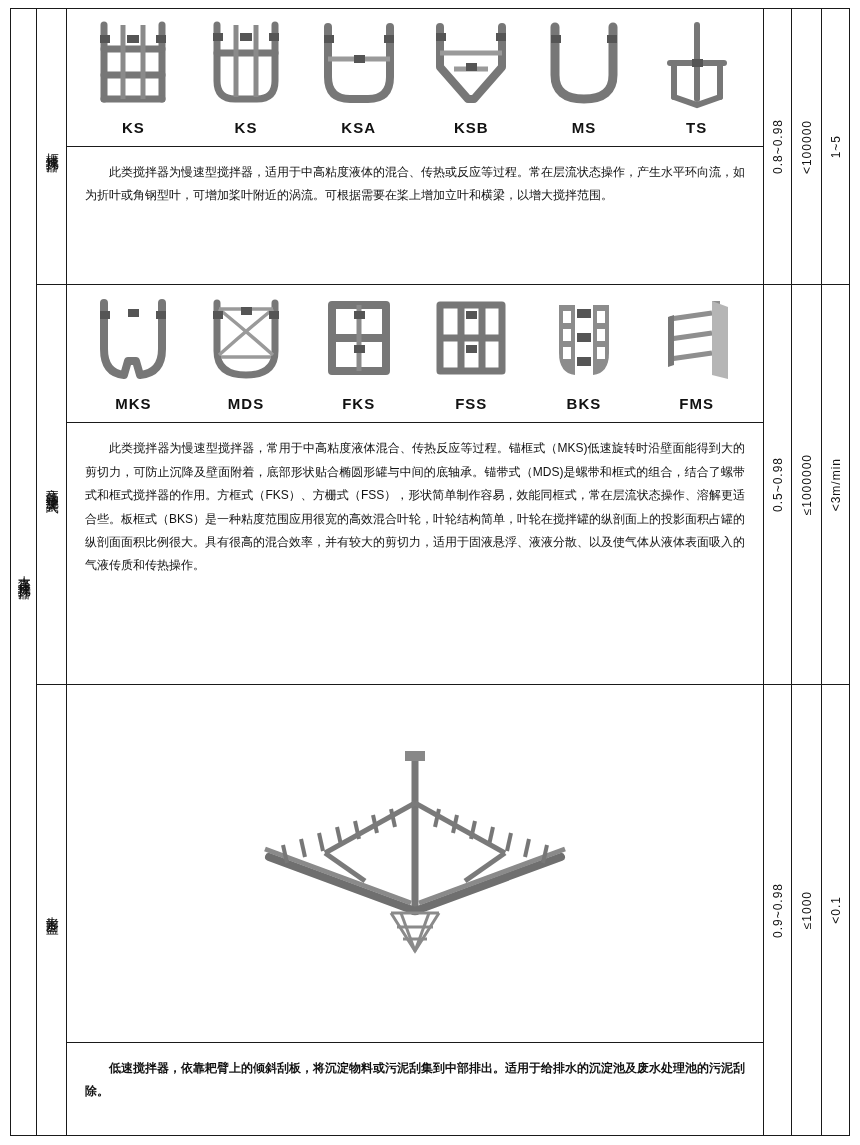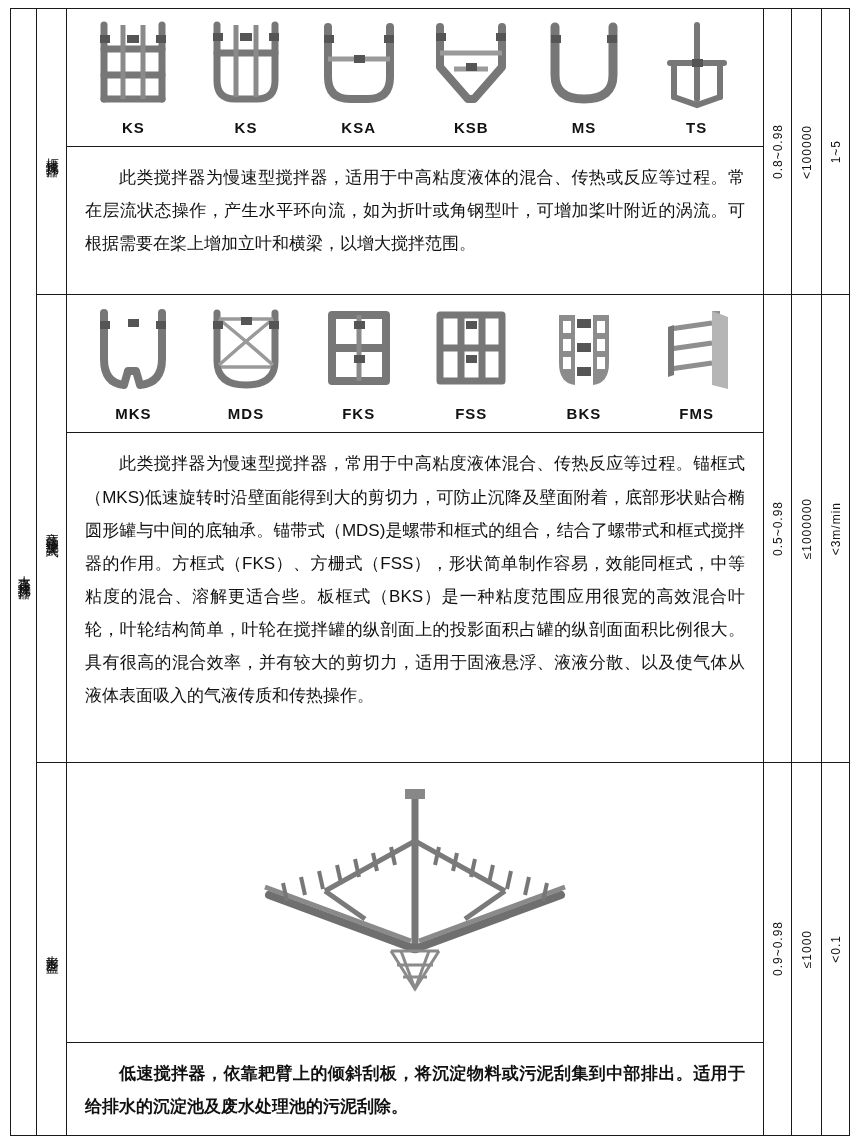--- a/index.html
+++ b/index.html
@@ -85,21 +85,21 @@
   }
   .fig .cap{
     font-size:15px;
     font-weight:bold;
     letter-spacing:1px;
     padding:8px 0 10px 0;
     color:#111;
   }
   .desc{
     flex:1 1 auto;
-    font-size:17px;
+    font-size:12px;
     line-height:1.95;
     padding:14px 18px 10px 18px;
     text-align:justify;
     text-justify:inter-ideograph;
     box-sizing:border-box;
   }
   .desc p{margin:0;text-indent:2em;}
   .single-fig{
     display:flex;
     align-items:center;
@@ -369,21 +369,21 @@
                   <path d="M58 6 L74 12 L74 84 L58 80 Z" fill="#b5b5b5"></path>
                   <path d="M14 22 L20 20 L20 70 L14 72 Z" fill="#777"></path>
                 </svg>
               </div>
               <div class="cap">FMS</div>
             </div>
 
           </div>
         </div>
         <div class="desc">
-          <p>此类搅拌器为慢速型搅拌器，常用于中高粘度液体混合、传热反应等过程。锚框式（MKS)低速旋转时沿壁面能得到大的剪切力，可防止沉降及壁面附着，底部形状贴合椭圆形罐与中间的底轴承。锚带式（MDS)是螺带和框式的组合，结合了螺带式和框式搅拌器的作用。方框式（FKS）、方栅式（FSS），形状简单制作容易，效能同框式，中等粘度的混合、溶解更适合些。板框式（BKS）是一种粘度范围应用很宽的高效混合叶轮，叶轮结构简单，叶轮在搅拌罐的纵剖面上的投影面积占罐的纵剖面面积比例很大。具有很高的混合效率，并有较大的剪切力，适用于固液悬浮、液液分散、以及使气体从液体表面吸入的气液传质和传热操作。</p>
+          <p>此类搅拌器为慢速型搅拌器，常用于中高粘度液体混合、传热反应等过程。锚框式（MKS)低速旋转时沿壁面能得到大的剪切力，可防止沉降及壁面附着，底部形状贴合椭圆形罐与中间的底轴承。锚带式（MDS)是螺带和框式的组合，结合了螺带式和框式搅拌器的作用。方框式（FKS）、方栅式（FSS），形状简单制作容易，效能同框式，常在层流状态操作、溶解更适合些。板框式（BKS）是一种粘度范围应用很宽的高效混合叶轮，叶轮结构简单，叶轮在搅拌罐的纵剖面上的投影面积占罐的纵剖面面积比例很大。具有很高的混合效率，并有较大的剪切力，适用于固液悬浮、液液分散、以及使气体从液体表面吸入的气液传质和传热操作。</p>
         </div>
       </div>
     </td>
     <td class="cell-center">
       <div class="vtext-rot">0.5~0.98</div>
     </td>
     <td class="cell-center">
       <div class="vtext-rot">≤1000000</div>
     </td>
     <td class="cell-center">

